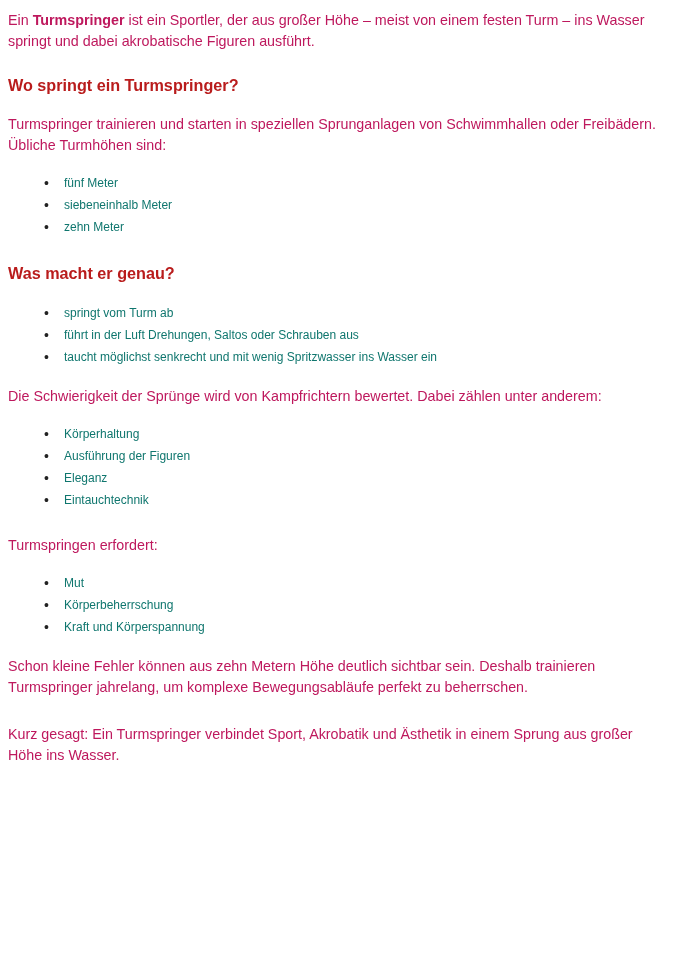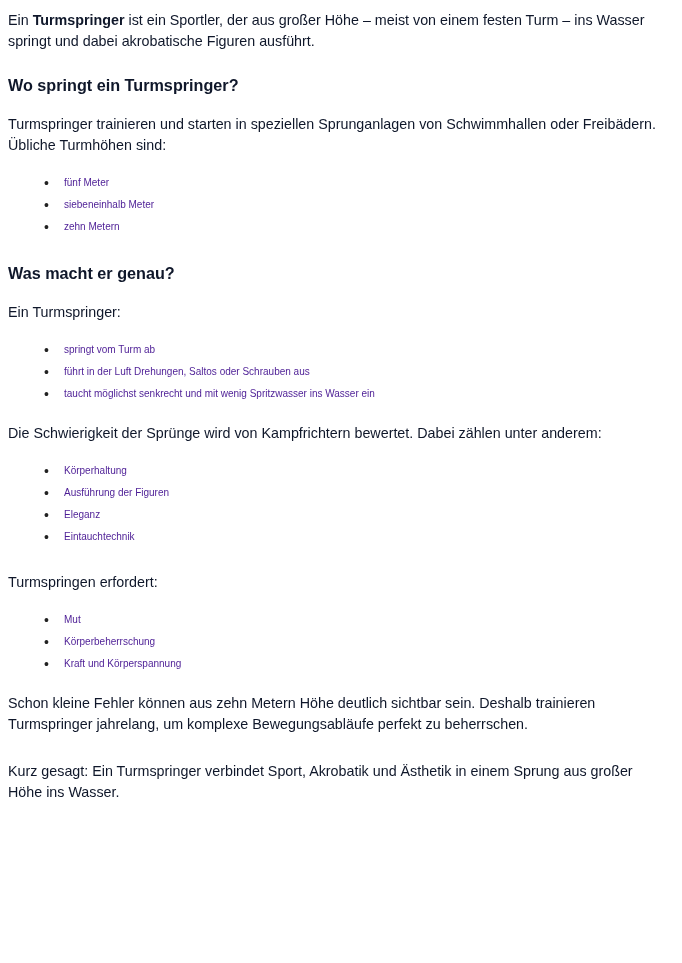--- a/index.html
+++ b/index.html
@@ -16,47 +16,47 @@
   }
   .page {
     width: 682px;
     box-sizing: border-box;
     padding: 10px 12px 10px 8px;
   }
   p {
     margin: 0 0 0 0;
     font-size: 14.3px;
     line-height: 21px;
-    color: #0f172a;
+    color: #be185d;
   }
   .intro {
     margin-bottom: 22px;
   }
   h2 {
     font-size: 16.2px;
     line-height: 22px;
     font-weight: bold;
-    color: #0f172a;
+    color: #b91c1c;
     margin: 0 0 18px 0;
   }
   .para {
     margin-bottom: 16px;
   }
   .para-tight {
     margin-bottom: 14px;
   }
   ul {
     margin: 0 0 18px 0;
     padding-left: 36px;
     list-style: none;
   }
   li {
-    font-size: 10px;
+    font-size: 12px;
     line-height: 22px;
-    color: #4c1d95;
+    color: #0f766e;
     position: relative;
     padding-left: 20px;
   }
   li::before {
     content: "\2022";
     position: absolute;
     left: 0;
     top: 0;
     font-size: 14px;
     line-height: 22px;
@@ -78,29 +78,28 @@
     <span>Ein </span><b>Turmspringer</b><span> ist ein Sportler, der aus großer Höhe – meist von einem festen Turm – ins Wasser springt und dabei akrobatische Figuren ausführt.</span>
   </p>
 
   <h2>Wo springt ein Turmspringer?</h2>
 
   <p class="para">Turmspringer trainieren und starten in speziellen Sprunganlagen von Schwimmhallen oder Freibädern. Übliche Turmhöhen sind:</p>
 
   <ul>
     <li>fünf Meter</li>
     <li>siebeneinhalb Meter</li>
-    <li>zehn Metern</li>
+    <li>zehn Meter</li>
   </ul>
 
 
   <div class="spacer-sm"></div>
 
   <h2>Was macht er genau?</h2>
 
-  <p class="para">Ein Turmspringer:</p>
 
   <ul>
     <li>springt vom Turm ab</li>
     <li>führt in der Luft Drehungen, Saltos oder Schrauben aus</li>
     <li>taucht möglichst senkrecht und mit wenig Spritzwasser ins Wasser ein</li>
   </ul>
 
   <p class="para">Die Schwierigkeit der Sprünge wird von Kampfrichtern bewertet. Dabei zählen unter anderem:</p>
 
   <ul>

